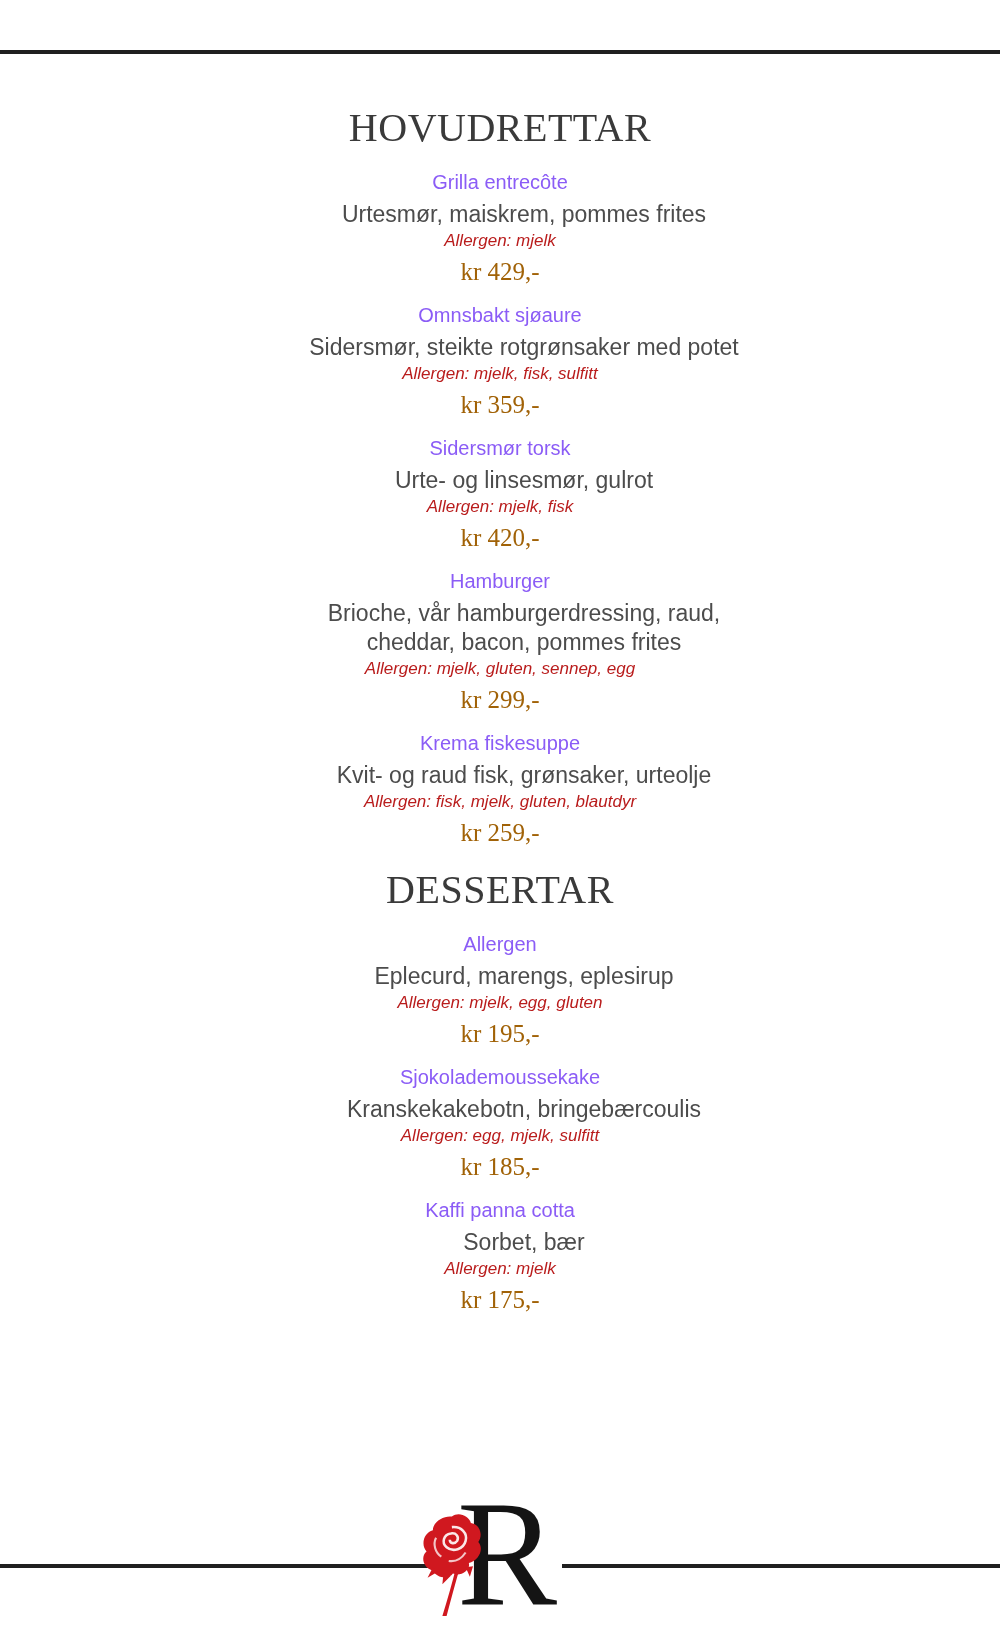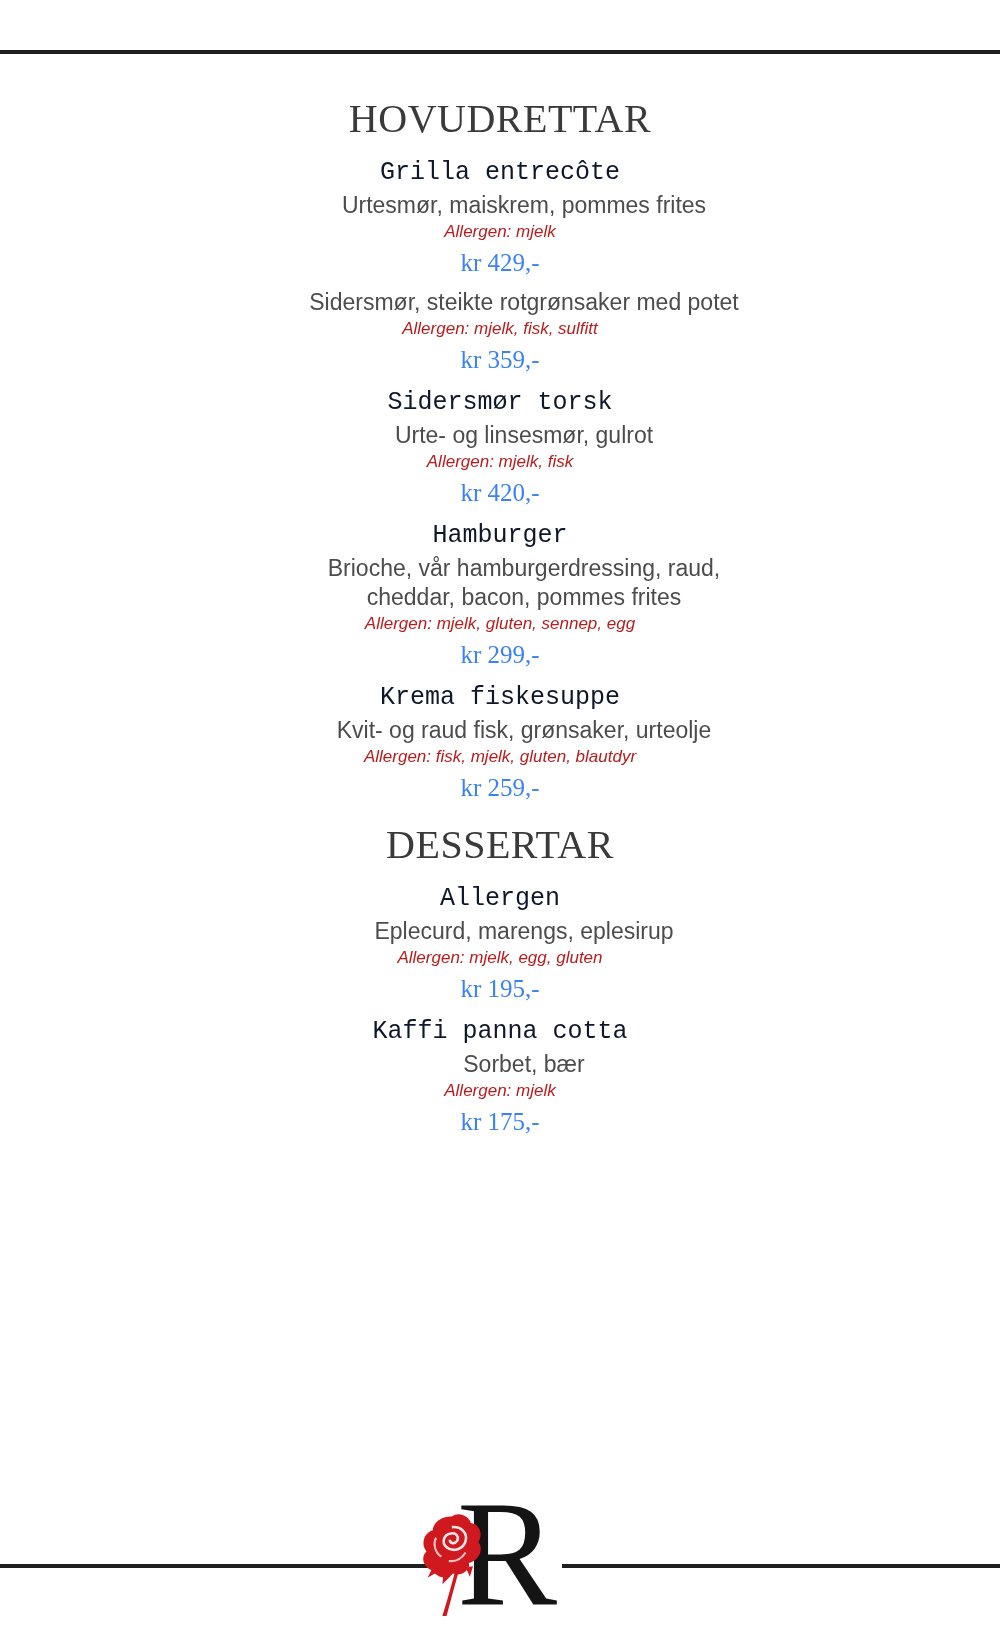--- a/index.html
+++ b/index.html
@@ -15,42 +15,42 @@
 
   .top-rule {
     position: absolute;
     left: 0; top: 50px;
     width: 1000px; height: 4px;
     background: #1f1f1f;
   }
 
   .menu {
     position: absolute;
-    left: 0; top: 0;
+    left: 0; top: 9px;
     width: 1000px;
     padding-top: 93px;
     text-align: center;
   }
 
   .section-title {
     font-family: "Liberation Serif", serif;
     font-size: 40px;
     line-height: 52px;
     color: #3a3a3a;
     letter-spacing: 0.5px;
   }
   .menu-section + .menu-section .section-title { margin-top: 16px; }
 
   .menu-item { margin-top: 10px; }
 
   .item-name {
-    font-family: Liberation Mono, monospace;
-    font-size: 25px;
+    font-family: Liberation Sans, sans-serif;
+    font-size: 20px;
     line-height: 36px;
-    color: #0f172a;
+    color: #8b5cf6;
   }
   .desc-line {
     font-family: "Liberation Sans", sans-serif;
     font-size: 23px;
     line-height: 29px;
     color: #4c4c4c;
     white-space: nowrap;
     margin-left: 48px;
   }
   .item-allergens {
@@ -58,21 +58,21 @@
     font-style: italic;
     font-size: 17px;
     line-height: 24px;
     color: #b91c1c;
   }
   .item-price {
     font-family: "Liberation Serif", serif;
     font-size: 25px;
     line-height: 30px;
     padding-top: 4px;
-    color: #3b82f6;
+    color: #a16207;
   }
 
   
   .footer-rule {
     position: absolute;
     top: 1564px;
     height: 4px;
     background: #1f1f1f;
   }
   .footer-rule.left  { left: 0;     width: 444px; }
@@ -112,20 +112,21 @@
 <div class="menu">
     <div class="menu-section">
       <div class="section-title">HOVUDRETTAR</div>
       <div class="menu-item">
         <div class="item-name">Grilla entrecôte</div>
         <div class="desc-line">Urtesmør, maiskrem, pommes frites</div>
         <div class="item-allergens">Allergen: mjelk</div>
         <div class="item-price">kr 429,-</div>
       </div>
       <div class="menu-item">
+        <div class="item-name">Omnsbakt sjøaure</div>
         <div class="desc-line">Sidersmør, steikte rotgrønsaker med potet</div>
         <div class="item-allergens">Allergen: mjelk, fisk, sulfitt</div>
         <div class="item-price">kr 359,-</div>
       </div>
       <div class="menu-item">
         <div class="item-name">Sidersmør torsk</div>
         <div class="desc-line">Urte- og linsesmør, gulrot</div>
         <div class="item-allergens">Allergen: mjelk, fisk</div>
         <div class="item-price">kr 420,-</div>
       </div>
@@ -143,20 +144,26 @@
         <div class="item-price">kr 259,-</div>
       </div>
     </div>
     <div class="menu-section">
       <div class="section-title">DESSERTAR</div>
       <div class="menu-item">
         <div class="item-name">Allergen</div>
         <div class="desc-line">Eplecurd, marengs, eplesirup</div>
         <div class="item-allergens">Allergen: mjelk, egg, gluten</div>
         <div class="item-price">kr 195,-</div>
+      </div>
+      <div class="menu-item">
+        <div class="item-name">Sjokolademoussekake</div>
+        <div class="desc-line">Kranskekakebotn, bringebærcoulis</div>
+        <div class="item-allergens">Allergen: egg, mjelk, sulfitt</div>
+        <div class="item-price">kr 185,-</div>
       </div>
       <div class="menu-item">
         <div class="item-name">Kaffi panna cotta</div>
         <div class="desc-line">Sorbet, bær</div>
         <div class="item-allergens">Allergen: mjelk</div>
         <div class="item-price">kr 175,-</div>
       </div>
     </div>
   </div>
 

